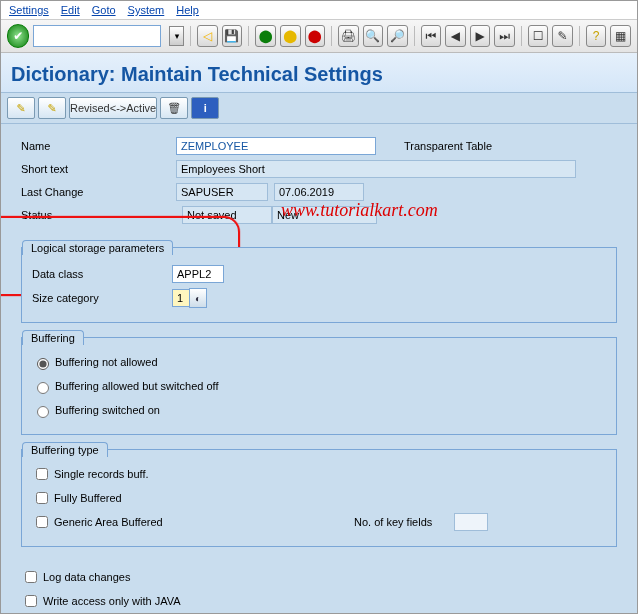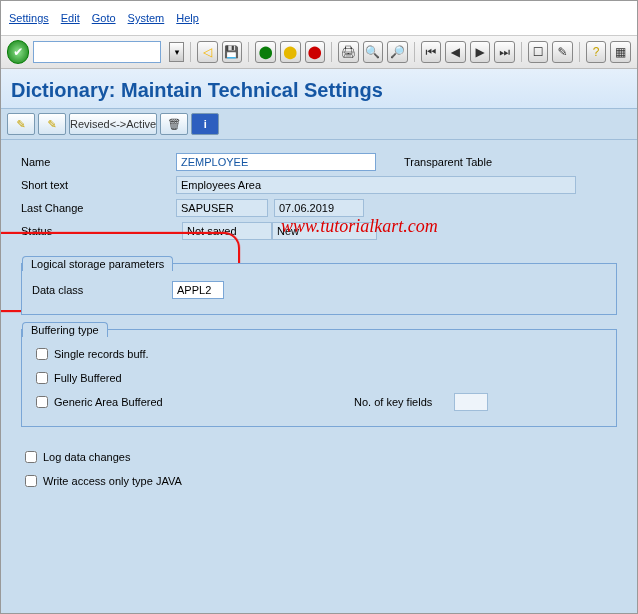--- a/index.html
+++ b/index.html
@@ -18,21 +18,21 @@
     border: 1px solid #999;
     box-sizing: border-box;
     overflow: hidden;
   }
 
   
   .menubar {
     display: flex;
     align-items: center;
     gap: 12px;
-    padding: 11px 8px;
+    padding: 3px 8px;
     border-bottom: 1px solid #ccc;
     font-size: 11px;
     color: #0645AD;
   }
   .menubar .menu-item {
     text-decoration: underline;
     cursor: default;
   }
 
   
@@ -269,21 +269,21 @@
   <div class="content">
 
     <div class="row">
       <span class="lbl">Name</span>
       <span class="val-box" style="width:200px;color:#1556A3">ZEMPLOYEE</span>
       <span style="margin-left:28px">Transparent Table</span>
     </div>
 
     <div class="row">
       <span class="lbl">Short text</span>
-      <span class="val-ro" style="width:400px">Employees Area</span>
+      <span class="val-ro" style="width:400px">Employees Short</span>
     </div>
 
     <div class="row">
       <span class="lbl">Last Change</span>
       <span class="val-ro" style="width:92px">SAPUSER</span>
       <span class="val-ro" style="width:90px;margin-left:6px">07.06.2019</span>
     </div>
 
     <div class="row">
       <span class="lbl">Status</span>
@@ -294,22 +294,42 @@
     <div class="watermark" style="left:280px;top:76px">www.tutorialkart.com</div>
 
     <div class="red-callout" style="left:-15px;top:92px;width:250px;height:76px"></div>
 
     <div class="group-box" style="margin-top:22px;padding-top:12px">
       <div class="legend">Logical storage parameters</div>
       <div class="inner-row">
         <span style="width:140px">Data class</span>
         <span class="val-box" style="width:52px">APPL2</span>
       </div>
-    </div>
-
+      <div class="inner-row">
+        <span style="width:140px">Size category</span>
+        <span class="val-box" style="width:18px;background:#fff7bf">1</span>
+        <div class="f4-btn">◐</div>
+      </div>
+    </div>
+
+    <div class="group-box">
+      <div class="legend">Buffering</div>
+      <div class="inner-row">
+        <input type="radio" class="radio" name="buf" checked="" style="">
+        <span>Buffering not allowed</span>
+      </div>
+      <div class="inner-row">
+        <input type="radio" class="radio" name="buf" style="">
+        <span>Buffering allowed but switched off</span>
+      </div>
+      <div class="inner-row">
+        <input type="radio" class="radio" name="buf" style="">
+        <span>Buffering switched on</span>
+      </div>
+    </div>
 
     <div class="group-box">
       <div class="legend">Buffering type</div>
       <div class="inner-row">
         <input type="checkbox" class="check" style="">
         <span>Single records buff.</span>
       </div>
       <div class="inner-row">
         <input type="checkbox" class="check" style="">
         <span>Fully Buffered</span>
@@ -321,18 +341,18 @@
         <span class="val-ro" style="width:34px;margin-left:22px;background:#eef4fa"></span>
       </div>
     </div>
 
     <div class="inner-row" style="margin-top:20px">
       <input type="checkbox" class="check" style="">
       <span>Log data changes</span>
     </div>
     <div class="inner-row">
       <input type="checkbox" class="check" style="">
-      <span>Write access only type JAVA</span>
+      <span>Write access only with JAVA</span>
     </div>
 
   </div>
 
 </div>
 
 </body></html>

